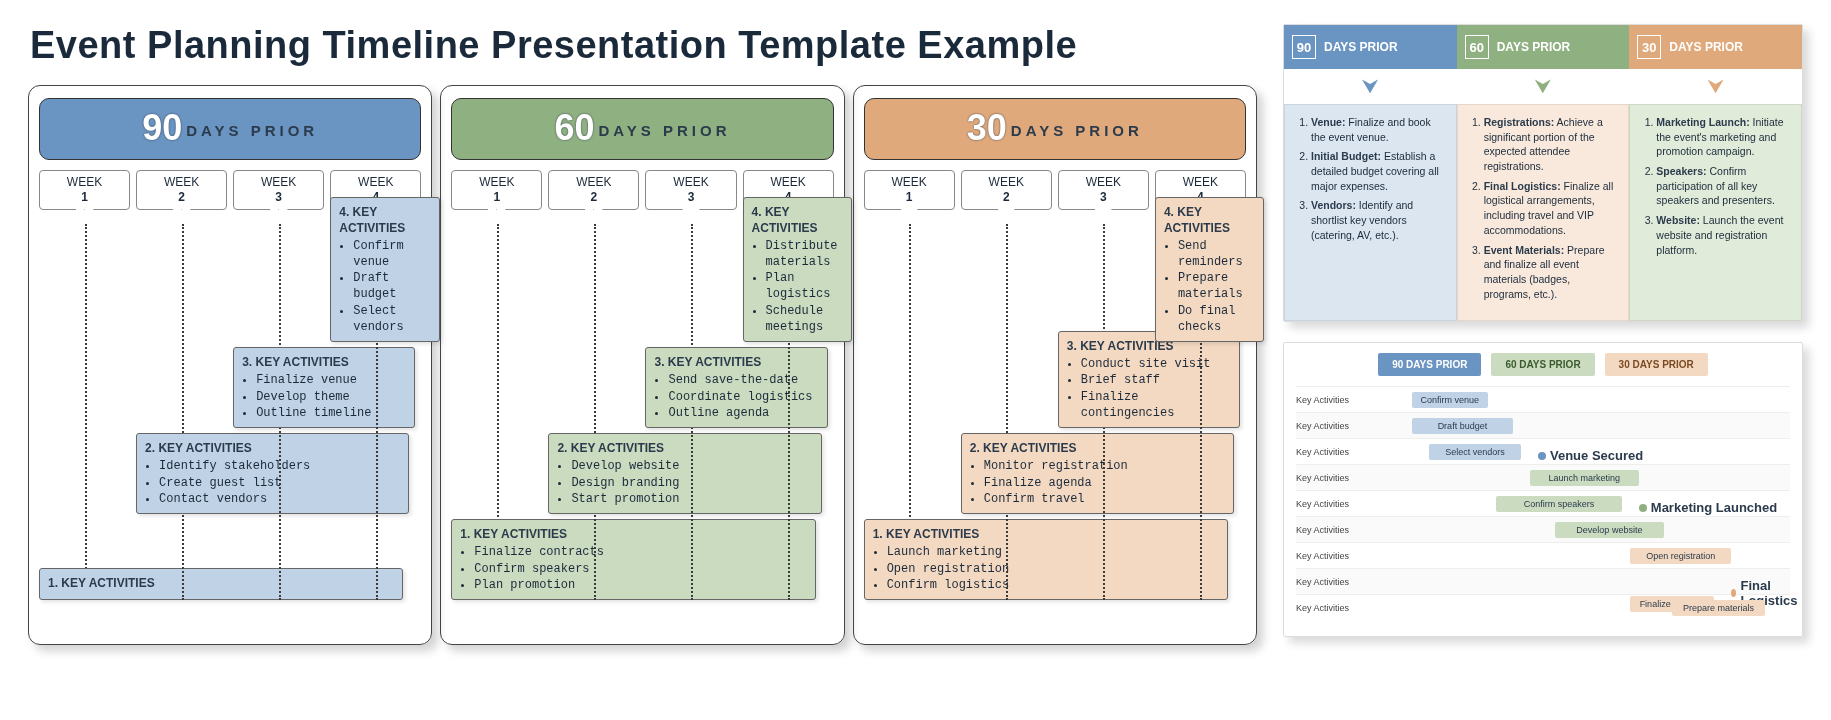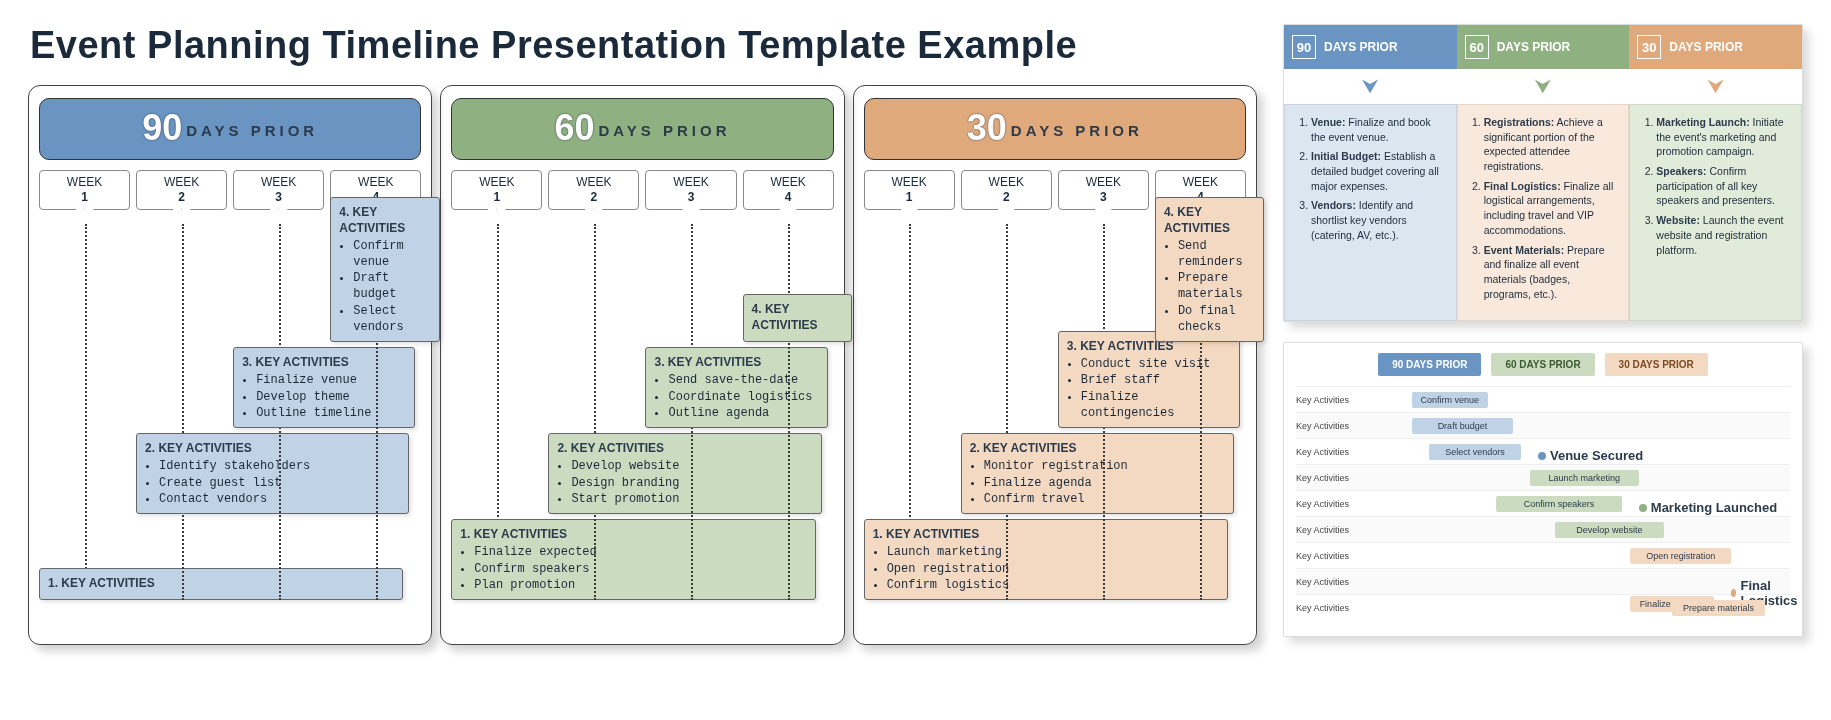--- a/index.html
+++ b/index.html
@@ -313,21 +313,21 @@
           <div class="weeks">
             <div class="weekcol w1">
               <div class="weekband">
                 <span class="wk">WEEK</span>
                 <span class="wn">1</span>
               </div>
               <div class="dots"></div>
               <div class="act">
                 <strong>1. KEY ACTIVITIES</strong>
                 <ul>
-                  <li>Finalize expected</li>
+                  <li>Finalize contracts</li>
                   <li>Confirm speakers</li>
                   <li>Plan promotion</li>
                 </ul>
               </div>
             </div>
             <div class="weekcol w2">
               <div class="weekband">
                 <span class="wk">WEEK</span>
                 <span class="wn">2</span>
               </div>
@@ -357,20 +357,25 @@
               </div>
             </div>
             <div class="weekcol w4">
               <div class="weekband">
                 <span class="wk">WEEK</span>
                 <span class="wn">4</span>
               </div>
               <div class="dots"></div>
               <div class="act">
                 <strong>4. KEY ACTIVITIES</strong>
+                <ul>
+                  <li>Distribute materials</li>
+                  <li>Plan logistics</li>
+                  <li>Schedule meetings</li>
+                </ul>
               </div>
             </div>
           </div>
         </div>
         <div class="phase orange">
           <div class="phase-head"><span class="num">30</span><span class="rest">DAYS PRIOR</span></div>
           <div class="weeks">
             <div class="weekcol w1">
               <div class="weekband">
                 <span class="wk">WEEK</span>

